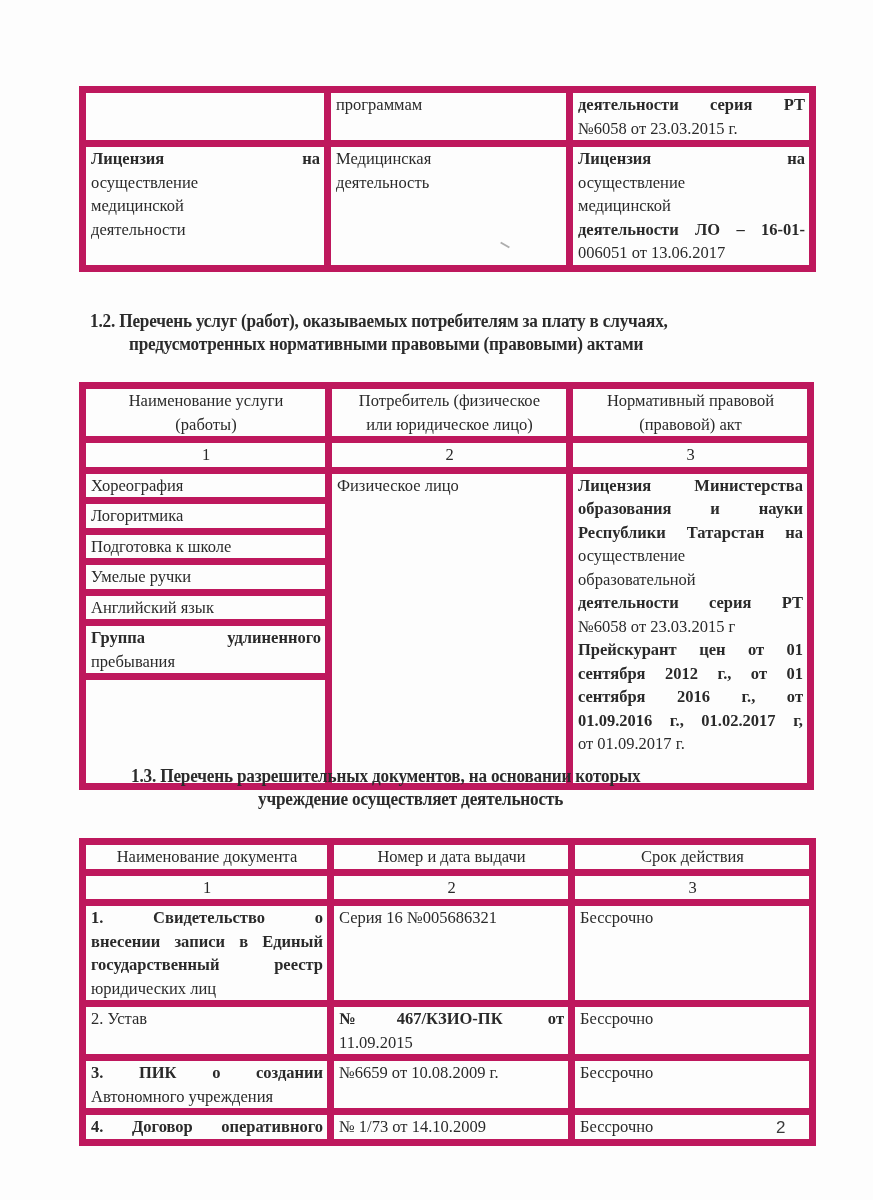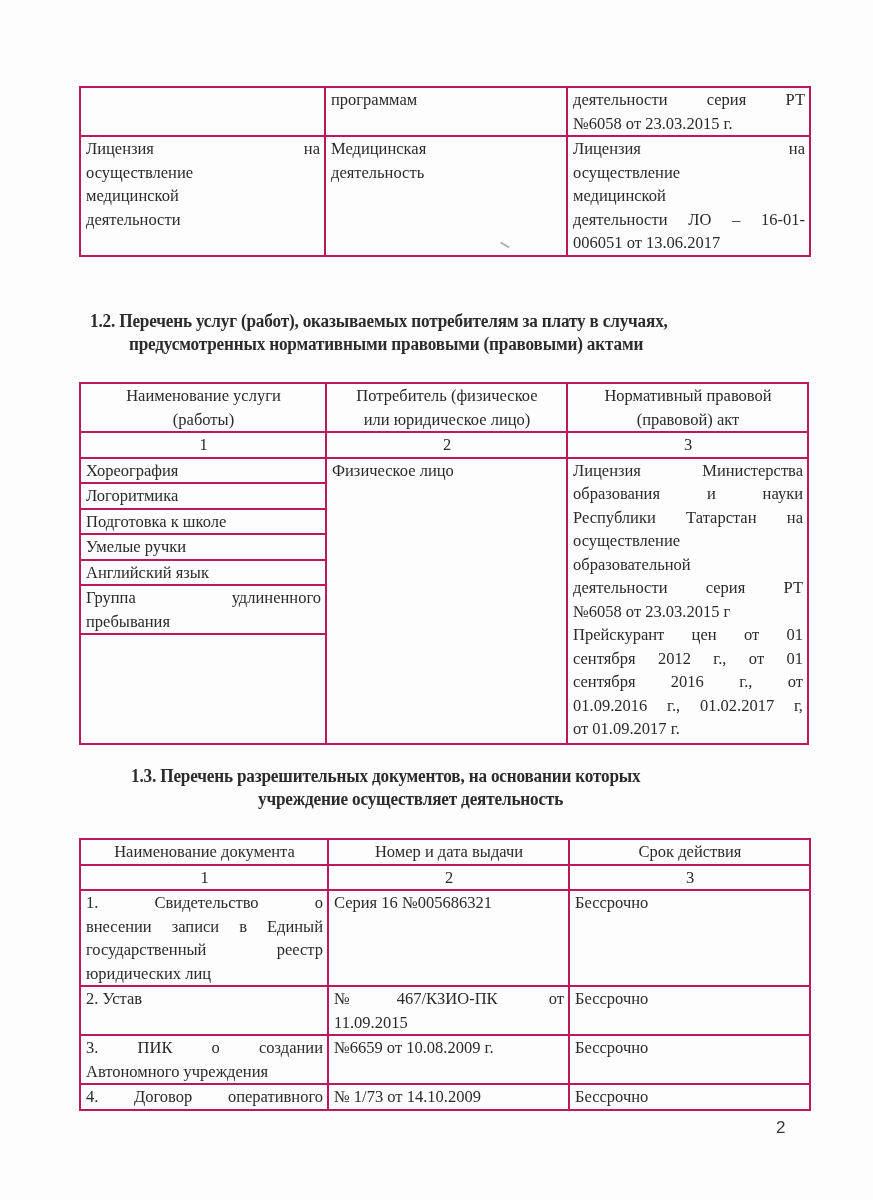--- a/index.html
+++ b/index.html
@@ -22,32 +22,32 @@
     background: #fdfdfd;
   }
   table.doc {
     position: absolute;
     border-collapse: collapse;
     table-layout: fixed;
     font-size: 16.5px;
     line-height: 23.5px;
   }
   table.doc td {
-    border: 2px solid #be185d;
+    border: 7px solid #be185d;
     padding: 0 4px 0 5px;
     vertical-align: top;
     text-align: justify;
     text-align-last: left;
   }
   table.doc td.center {
     text-align: right;
     text-align-last: center;
   }
   .line { display: block; }
-  .line.justify { text-align: justify; text-align-last: justify; }
+  .line.justify { text-align: justify; text-align-last: justify; font-weight: bold; }
   .line.left { text-align: left; text-align-last: left; }
 
   .section-title {
     position: absolute;
     font-family: "Liberation Serif", "DejaVu Serif", serif;
     font-weight: bold;
     font-size: 18.5px;
     line-height: 22px;
     color: #2b2b2b;
     letter-spacing: -0.2px;

